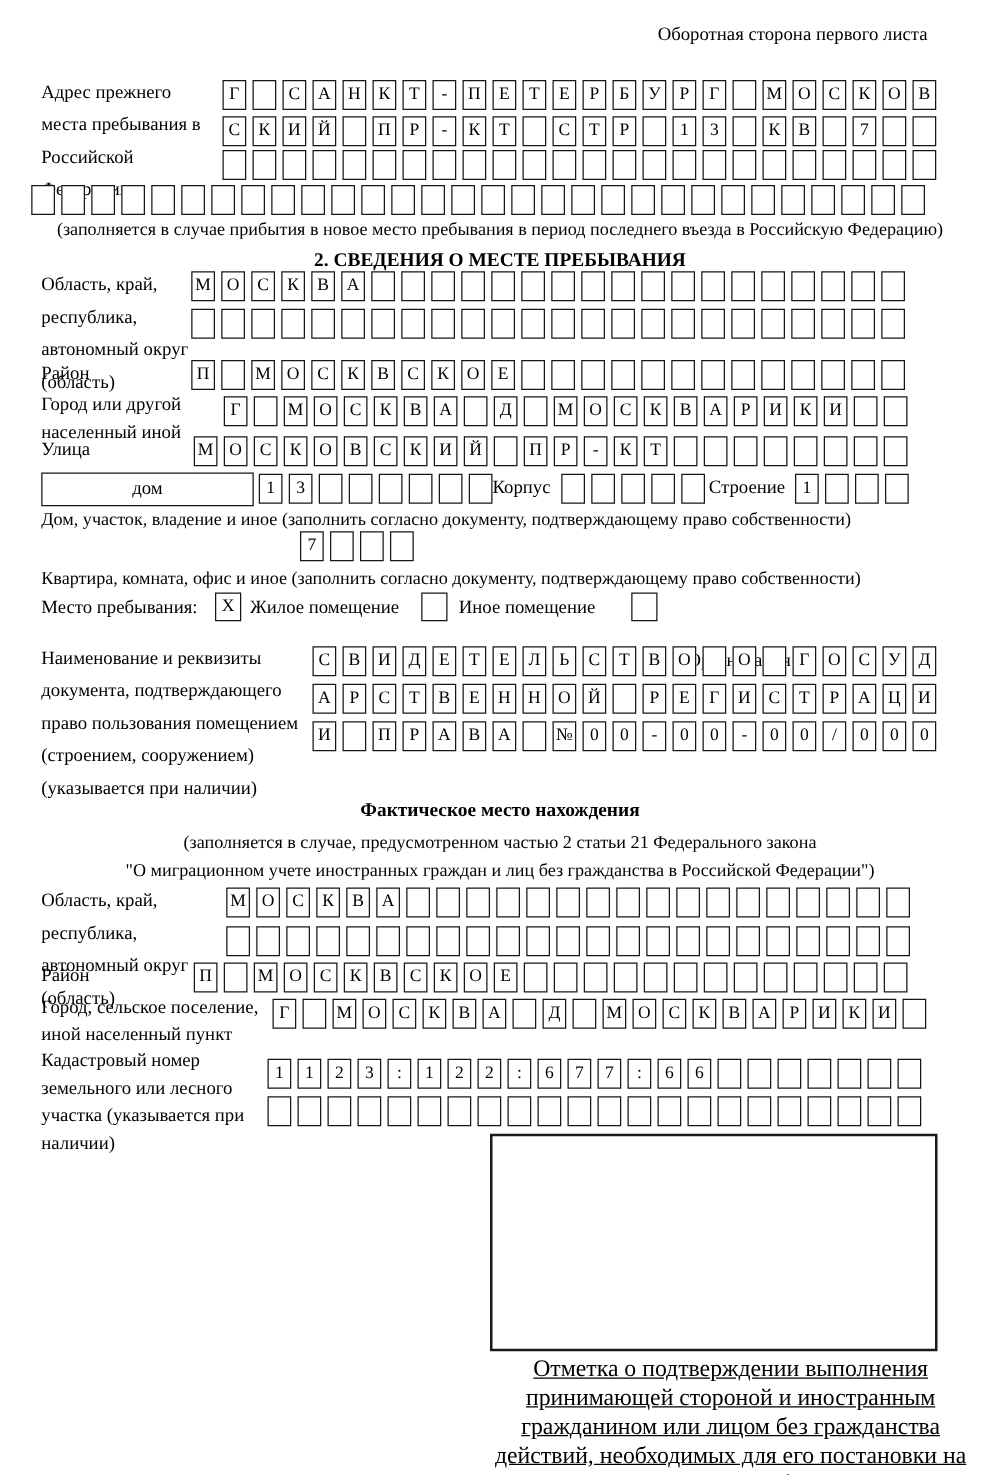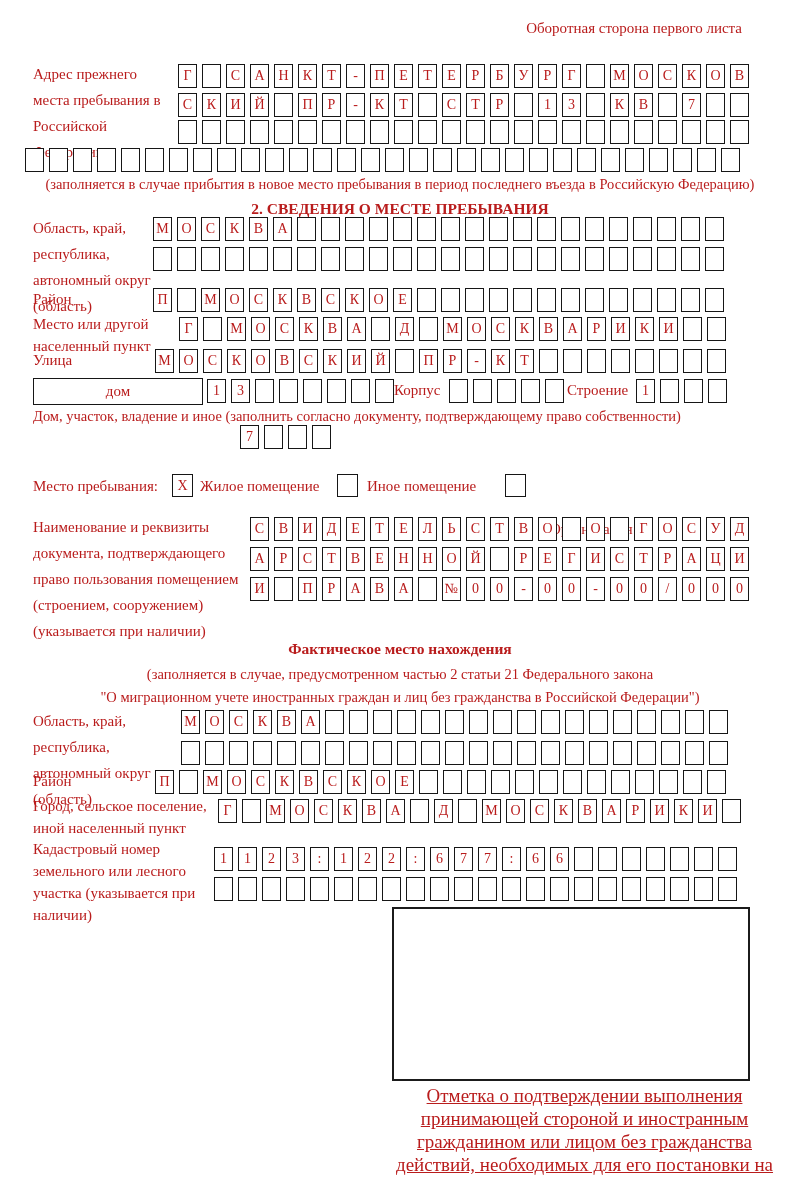--- a/index.html
+++ b/index.html
@@ -1,18 +1,18 @@
 <!DOCTYPE html>
 <html><head>
 <meta charset="utf-8">
 <style>
   html,body{margin:0;padding:0;background:#fff;}
   .sheet{
     position:relative;width:800px;height:1180px;background:#fff;
-    font-family:"Liberation Serif","DejaVu Serif",serif;color:#b91c1c;overflow:hidden;border-radius:27px;
+    font-family:"Liberation Serif","DejaVu Serif",serif;color:#000000;overflow:hidden;border-radius:27px;
   }
   .abs{position:absolute;}
   .lbl{position:absolute;font-size:15px;line-height:26px;}
   .lbl.tight{line-height:22px;}
   .note{position:absolute;font-size:14.5px;text-align:center;}
   .title{position:absolute;font-size:15.5px;font-weight:bold;text-align:center;left:0;width:800px;}
   .corner{position:absolute;top:20px;right:58px;font-size:15px;}
   .cells{display:flex;gap:5px;}
   .cell{
     width:17px;height:22px;border:1.6px solid #161616;flex:0 0 auto;
@@ -226,21 +226,21 @@
       <div class="cell"></div>
       <div class="cell"></div>
       <div class="cell"></div>
       <div class="cell"></div>
       <div class="cell"></div>
       <div class="cell"></div>
       <div class="cell"></div>
       <div class="cell"></div>
     </div>
 
-  <div class="lbl tight" style="top:313px;left:33px;width:145px;">Место или другой населенный пункт</div>
+  <div class="lbl tight" style="top:313px;left:33px;width:145px;">Город или другой населенный иной</div>
   <div class="cells abs" style="top:317px;left:179px;">
       <div class="cell">Г</div>
       <div class="cell"></div>
       <div class="cell">М</div>
       <div class="cell">О</div>
       <div class="cell">С</div>
       <div class="cell">К</div>
       <div class="cell">В</div>
       <div class="cell">А</div>
       <div class="cell"></div>
@@ -317,20 +317,21 @@
       <div class="cell"></div>
     </div>
   <div class="note" style="top:408px;left:33px;width:740px;text-align:left;">Дом, участок, владение и иное (заполнить согласно документу, подтверждающему право собственности)</div>
 
   <div class="cells abs" style="top:425px;left:240px;">
       <div class="cell">7</div>
       <div class="cell"></div>
       <div class="cell"></div>
       <div class="cell"></div>
     </div>
+  <div class="note" style="top:455px;left:33px;width:740px;text-align:left;">Квартира, комната, офис и иное (заполнить согласно документу, подтверждающему право собственности)</div>
 
   <div class="lbl" style="top:473px;left:33px;">Место пребывания:</div>
   <div class="checkbox" style="top:474px;left:172px;">X</div>
   <div class="lbl" style="top:473px;left:200px;">Жилое помещение</div>
   <div class="checkbox" style="top:474px;left:337px;"></div>
   <div class="lbl" style="top:473px;left:367px;">Иное помещение</div>
   <div class="checkbox" style="top:474px;left:505px;"></div>
   <div class="lbl" style="top:473px;left:550px;margin-top:43px;">Организация</div>
 
   <div class="lbl" style="top:514px;left:33px;width:212px;">Наименование и реквизиты документа, подтверждающего право пользования помещением (строением, сооружением) (указывается при наличии)</div>

